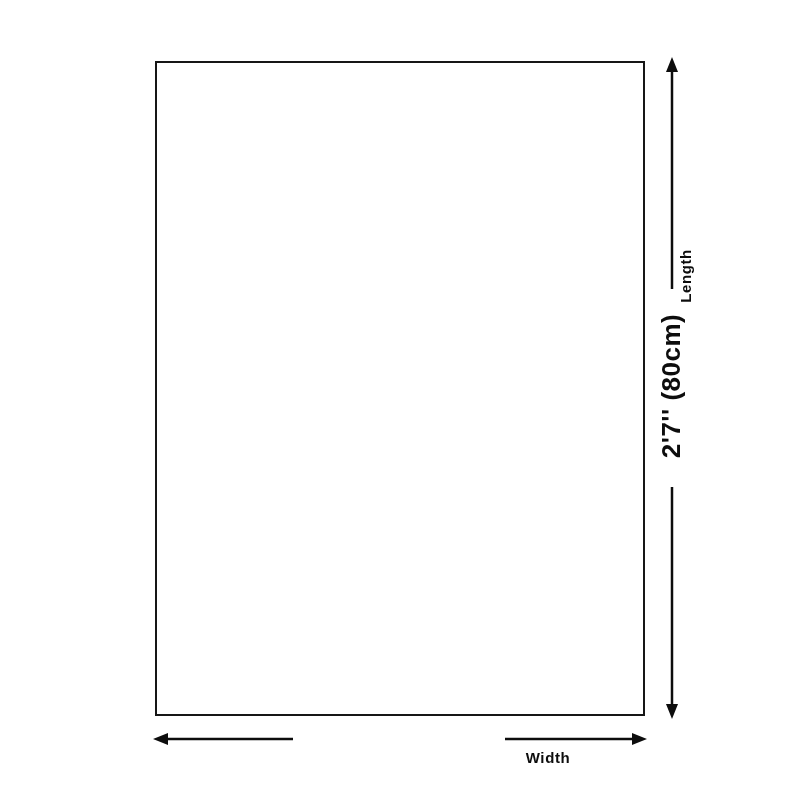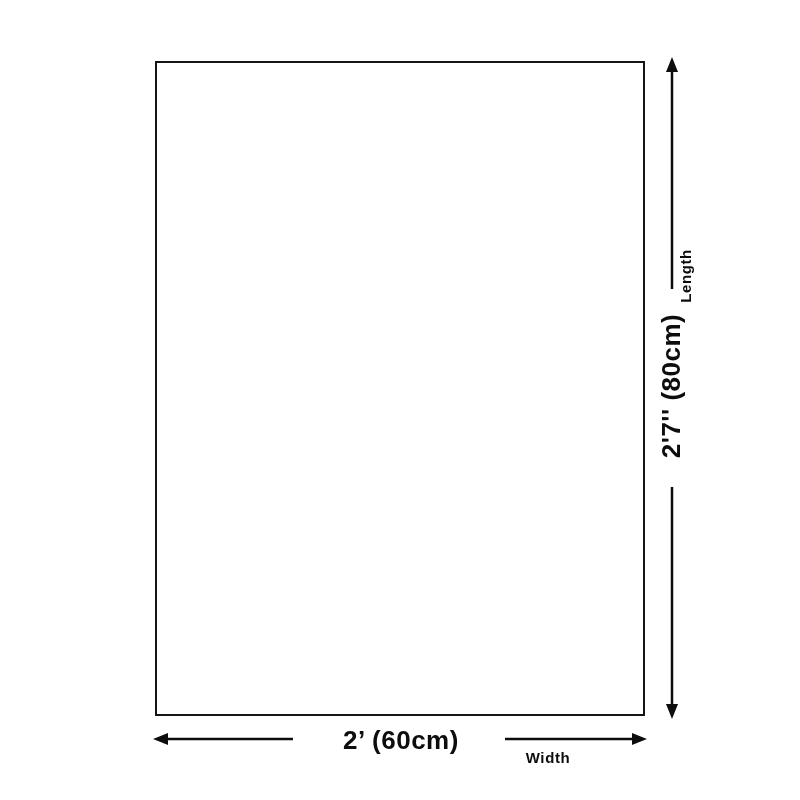--- a/index.html
+++ b/index.html
@@ -91,17 +91,16 @@
       <polygon points="153,739 168,733 168,745" stroke="none"></polygon>
       <line x1="505" y1="739" x2="634" y2="739"></line>
       <polygon points="647,739 632,733 632,745" stroke="none"></polygon>
     </g>
   </svg>
 
   <div class="dim-text dim-value length-value">2'7'' (80cm)</div>
 
   <div class="dim-text dim-label length-label">Length</div>
 
-  <div class="dim-text dim-value width-value">2’ (60cm)</div>
 
   <div class="dim-text dim-label width-label">Width</div>
 
 </div>
 
 </body></html>

